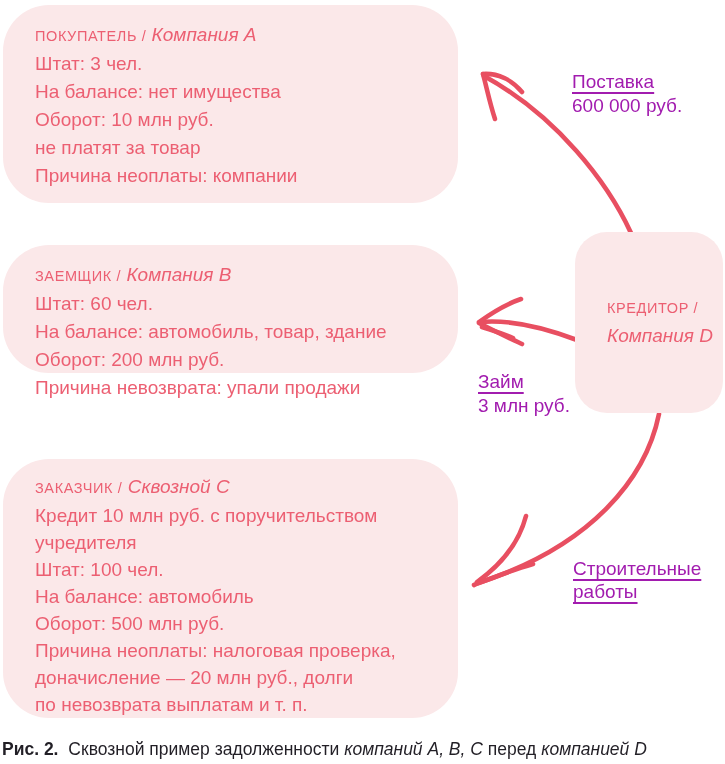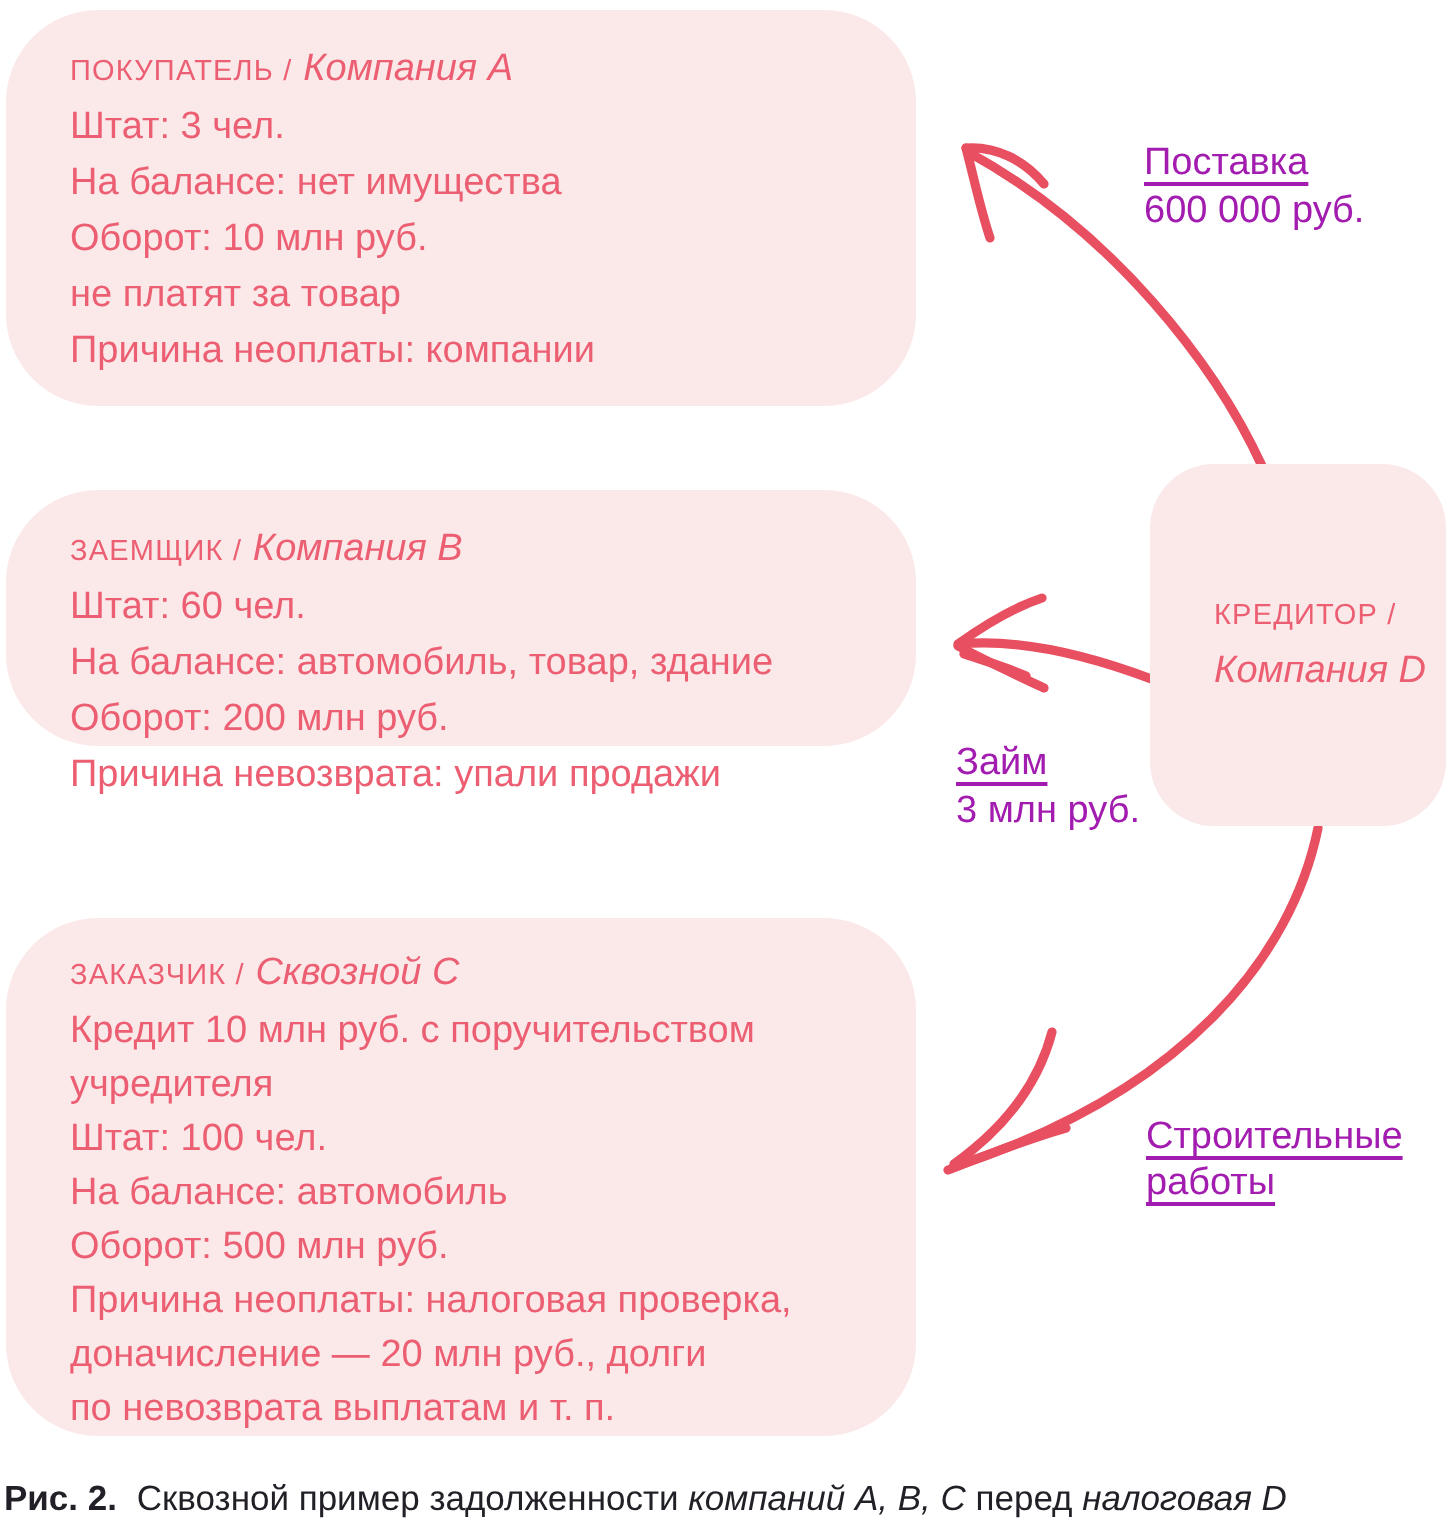--- a/index.html
+++ b/index.html
@@ -112,16 +112,16 @@
   <div class="arrow-label label-stroy">
     <div class="u">Строительные</div>
     <div class="u">работы</div>
   </div>
 
   <div class="caption">
     <span class="bold">Рис. 2.</span>
     <span>Сквозной пример задолженности</span>
     <span class="it">компаний A, B, C</span>
     <span>перед</span>
-    <span class="it">налоговая D</span>
+    <span class="it">компанией D</span>
   </div>
 
 </div>
 
 </body></html>

